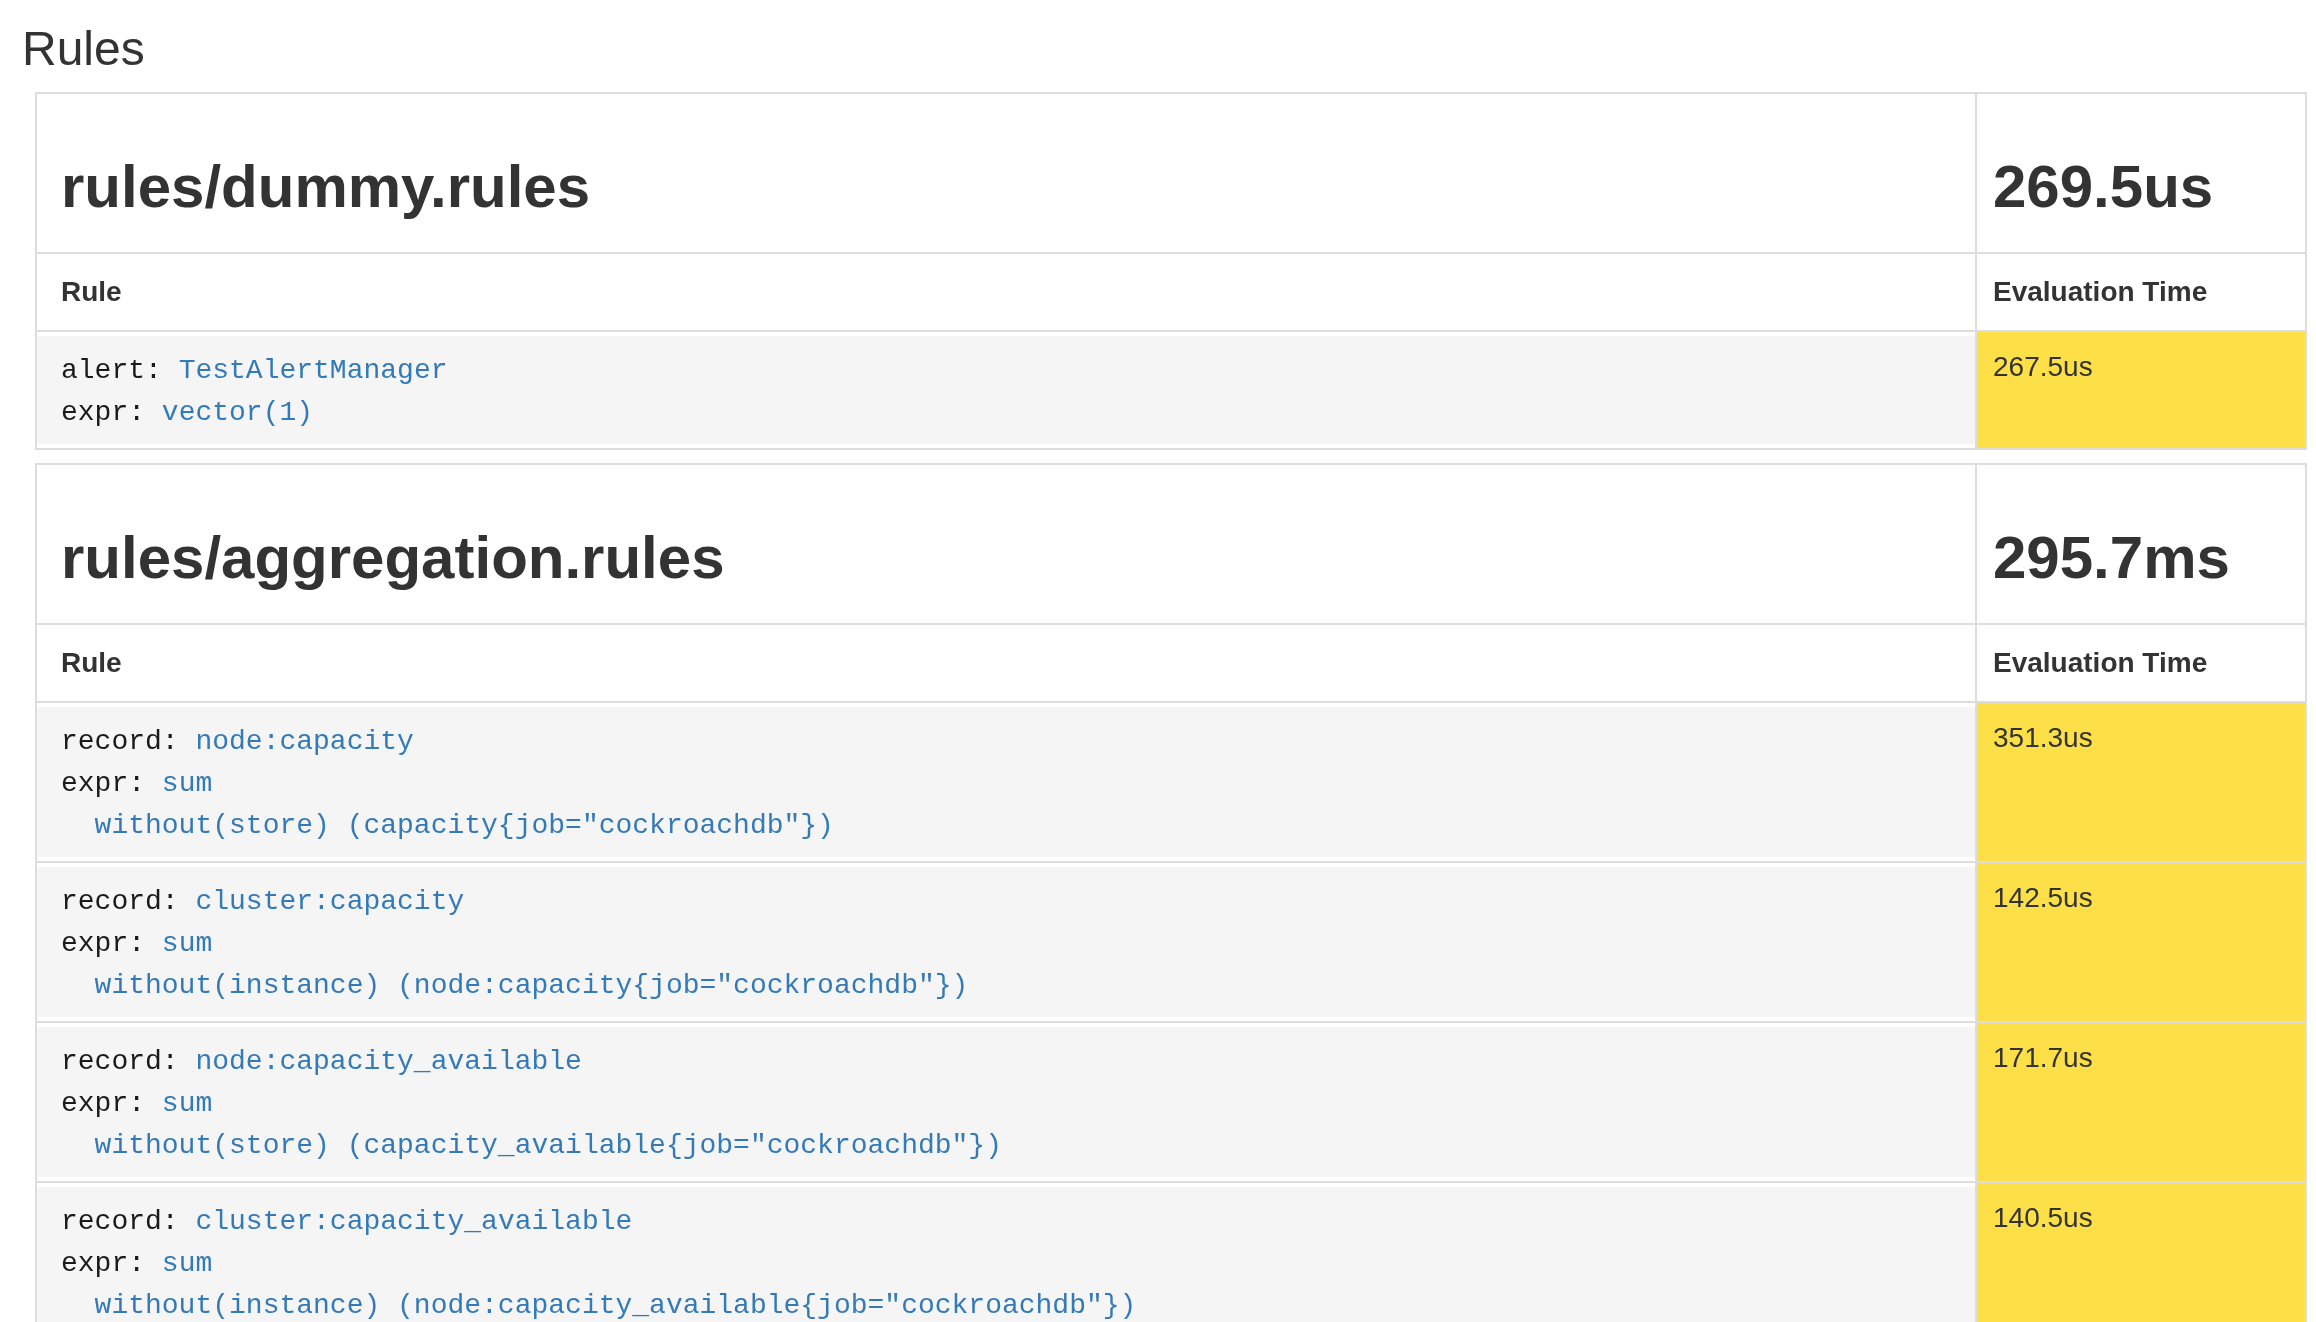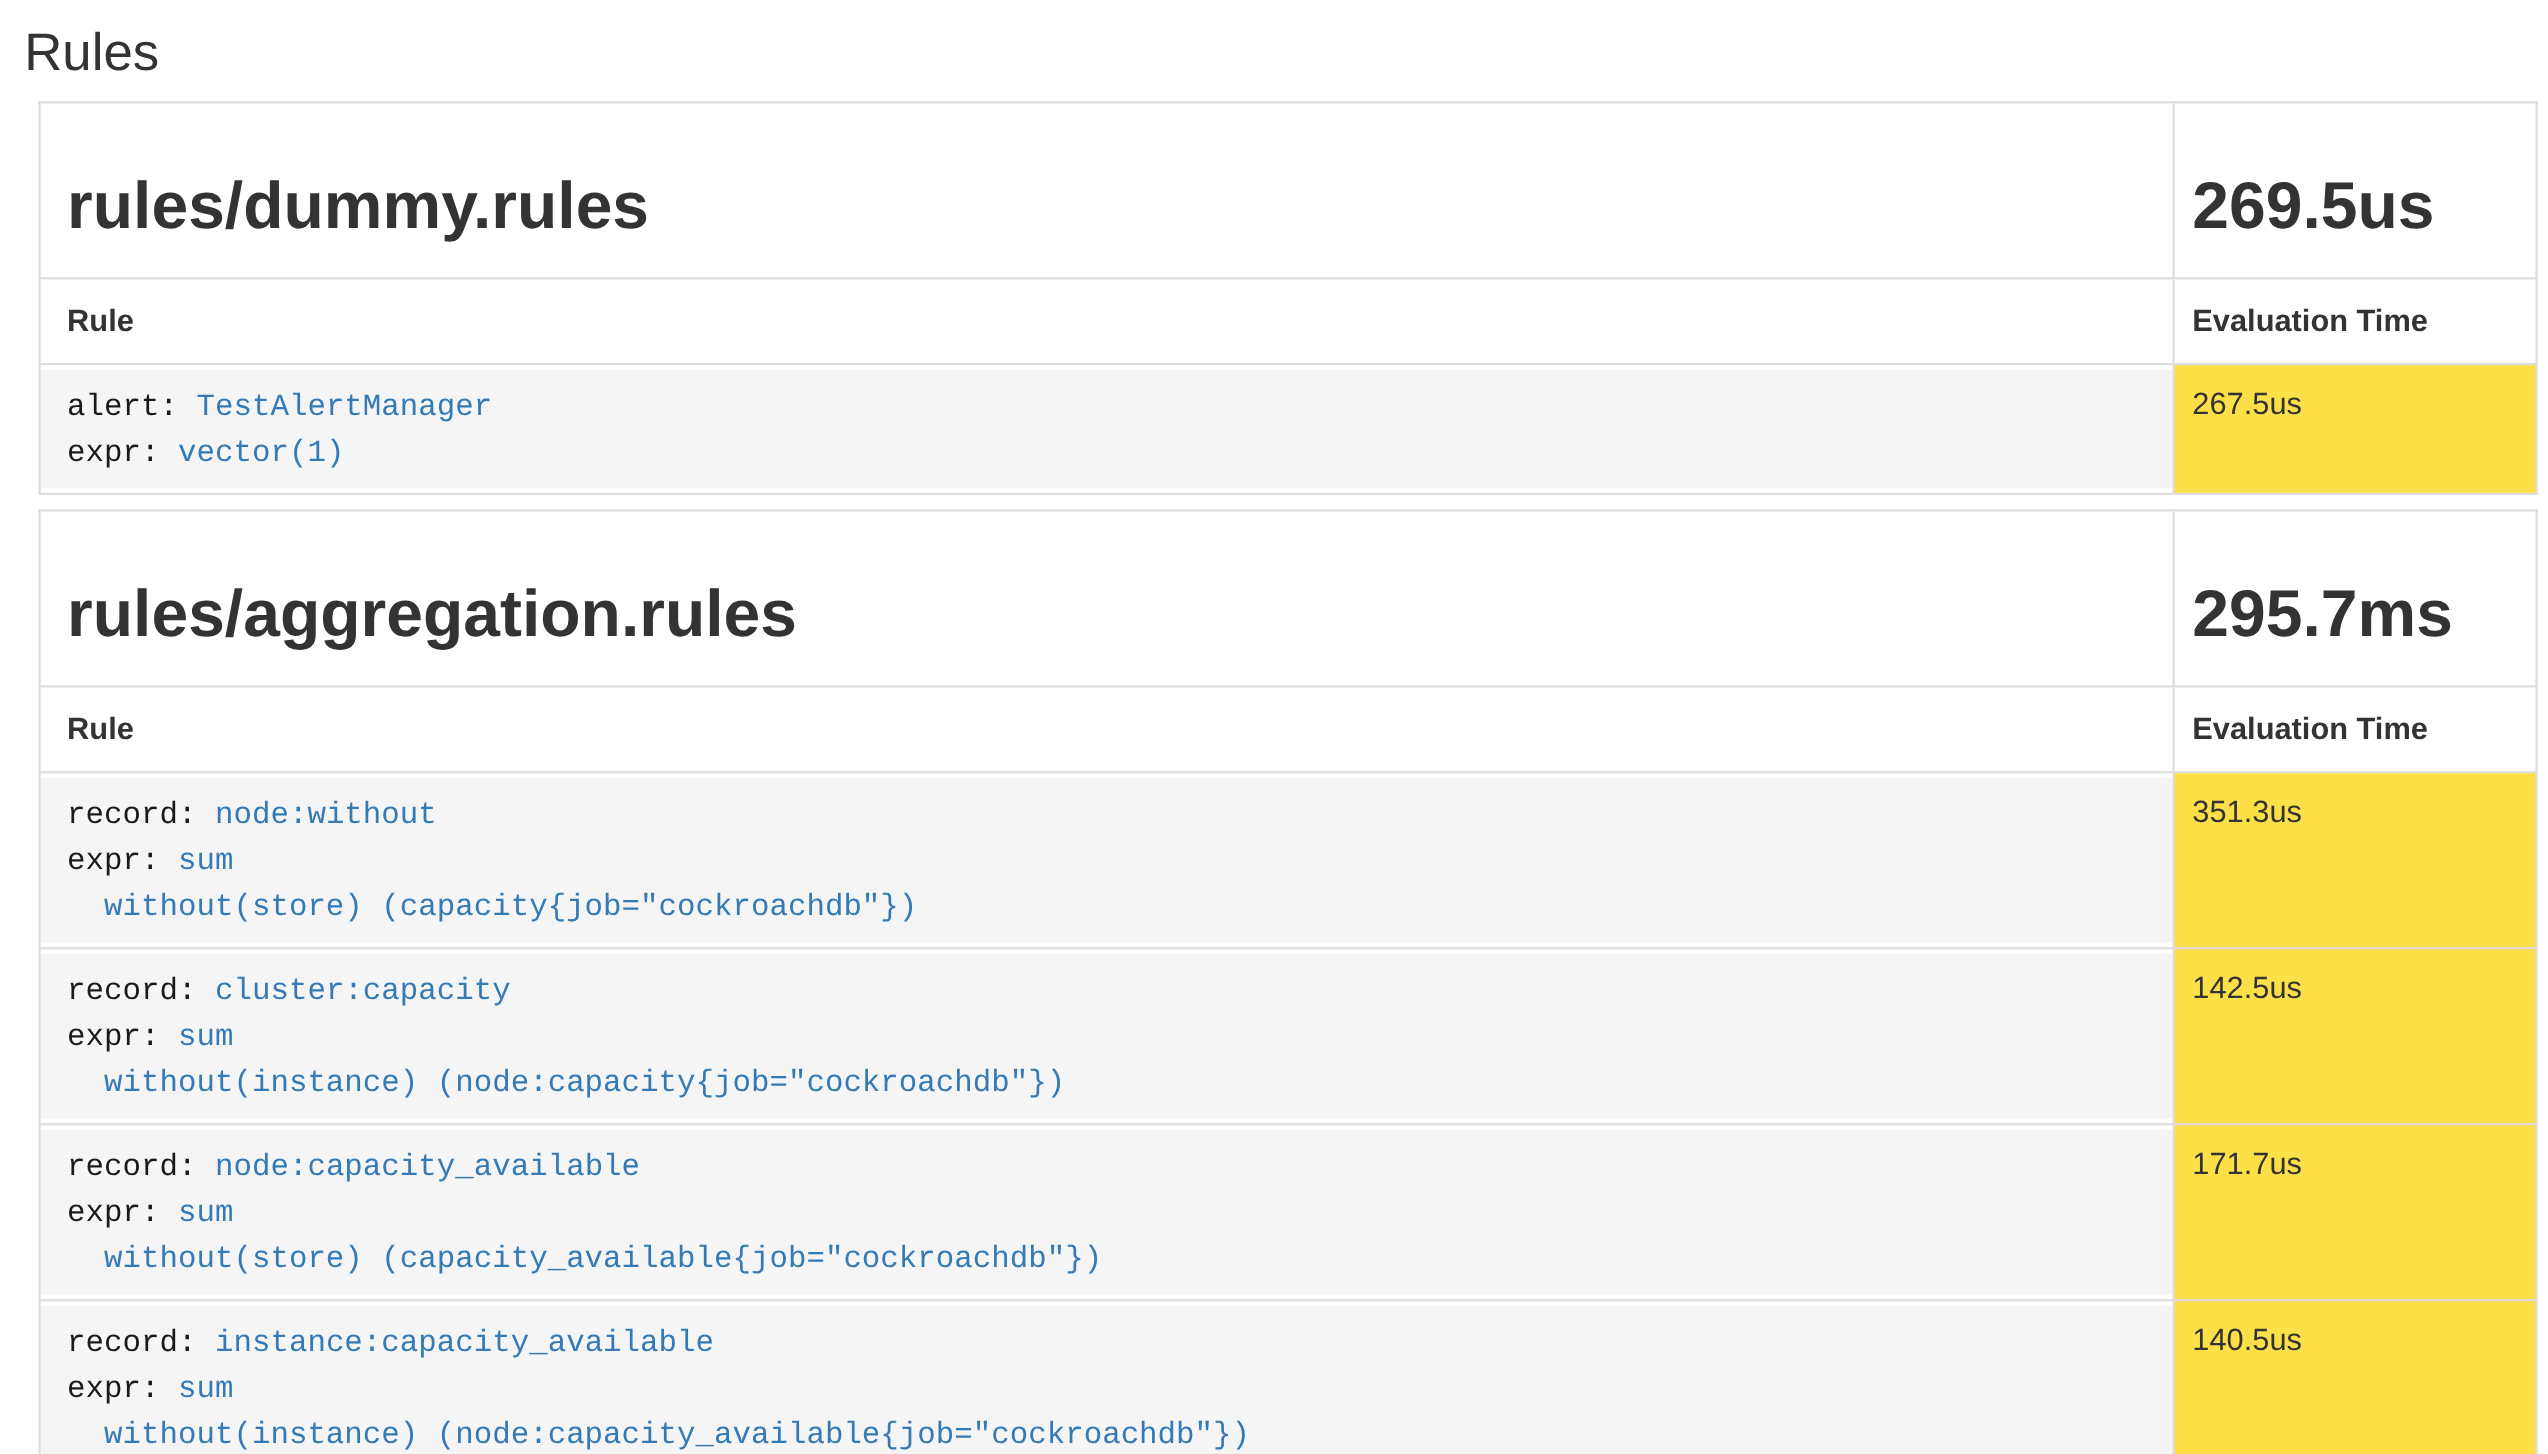--- a/index.html
+++ b/index.html
@@ -110,41 +110,41 @@
           <h2 class="group-h">295.7ms</h2>
         </td>
       </tr>
       <tr>
         <td class="td-col-head left">Rule</td>
         <td class="td-col-head">Evaluation Time</td>
       </tr>
 
   <tr>
     <td class="rule-cell">
-      <div class="rule-block"><div class="code-line"><span class="code-key">record:</span> <a href="#">node:without</a></div><div class="code-line"><span class="code-key">expr:</span> <a href="#">sum</a></div><div class="code-line"><a href="#">  without(store) (capacity{job="cockroachdb"})</a></div></div>
+      <div class="rule-block"><div class="code-line"><span class="code-key">record:</span> <a href="#">node:capacity</a></div><div class="code-line"><span class="code-key">expr:</span> <a href="#">sum</a></div><div class="code-line"><a href="#">  without(store) (capacity{job="cockroachdb"})</a></div></div>
     </td>
     <td class="eval-cell">351.3us</td>
   </tr>
 
   <tr>
     <td class="rule-cell">
       <div class="rule-block"><div class="code-line"><span class="code-key">record:</span> <a href="#">cluster:capacity</a></div><div class="code-line"><span class="code-key">expr:</span> <a href="#">sum</a></div><div class="code-line"><a href="#">  without(instance) (node:capacity{job="cockroachdb"})</a></div></div>
     </td>
     <td class="eval-cell">142.5us</td>
   </tr>
 
   <tr>
     <td class="rule-cell">
       <div class="rule-block"><div class="code-line"><span class="code-key">record:</span> <a href="#">node:capacity_available</a></div><div class="code-line"><span class="code-key">expr:</span> <a href="#">sum</a></div><div class="code-line"><a href="#">  without(store) (capacity_available{job="cockroachdb"})</a></div></div>
     </td>
     <td class="eval-cell">171.7us</td>
   </tr>
 
   <tr>
     <td class="rule-cell">
-      <div class="rule-block"><div class="code-line"><span class="code-key">record:</span> <a href="#">instance:capacity_available</a></div><div class="code-line"><span class="code-key">expr:</span> <a href="#">sum</a></div><div class="code-line"><a href="#">  without(instance) (node:capacity_available{job="cockroachdb"})</a></div></div>
+      <div class="rule-block"><div class="code-line"><span class="code-key">record:</span> <a href="#">cluster:capacity_available</a></div><div class="code-line"><span class="code-key">expr:</span> <a href="#">sum</a></div><div class="code-line"><a href="#">  without(instance) (node:capacity_available{job="cockroachdb"})</a></div></div>
     </td>
     <td class="eval-cell">140.5us</td>
   </tr>
 </tbody>
   </table>
 </div>
 </div>
 
 </body></html>

